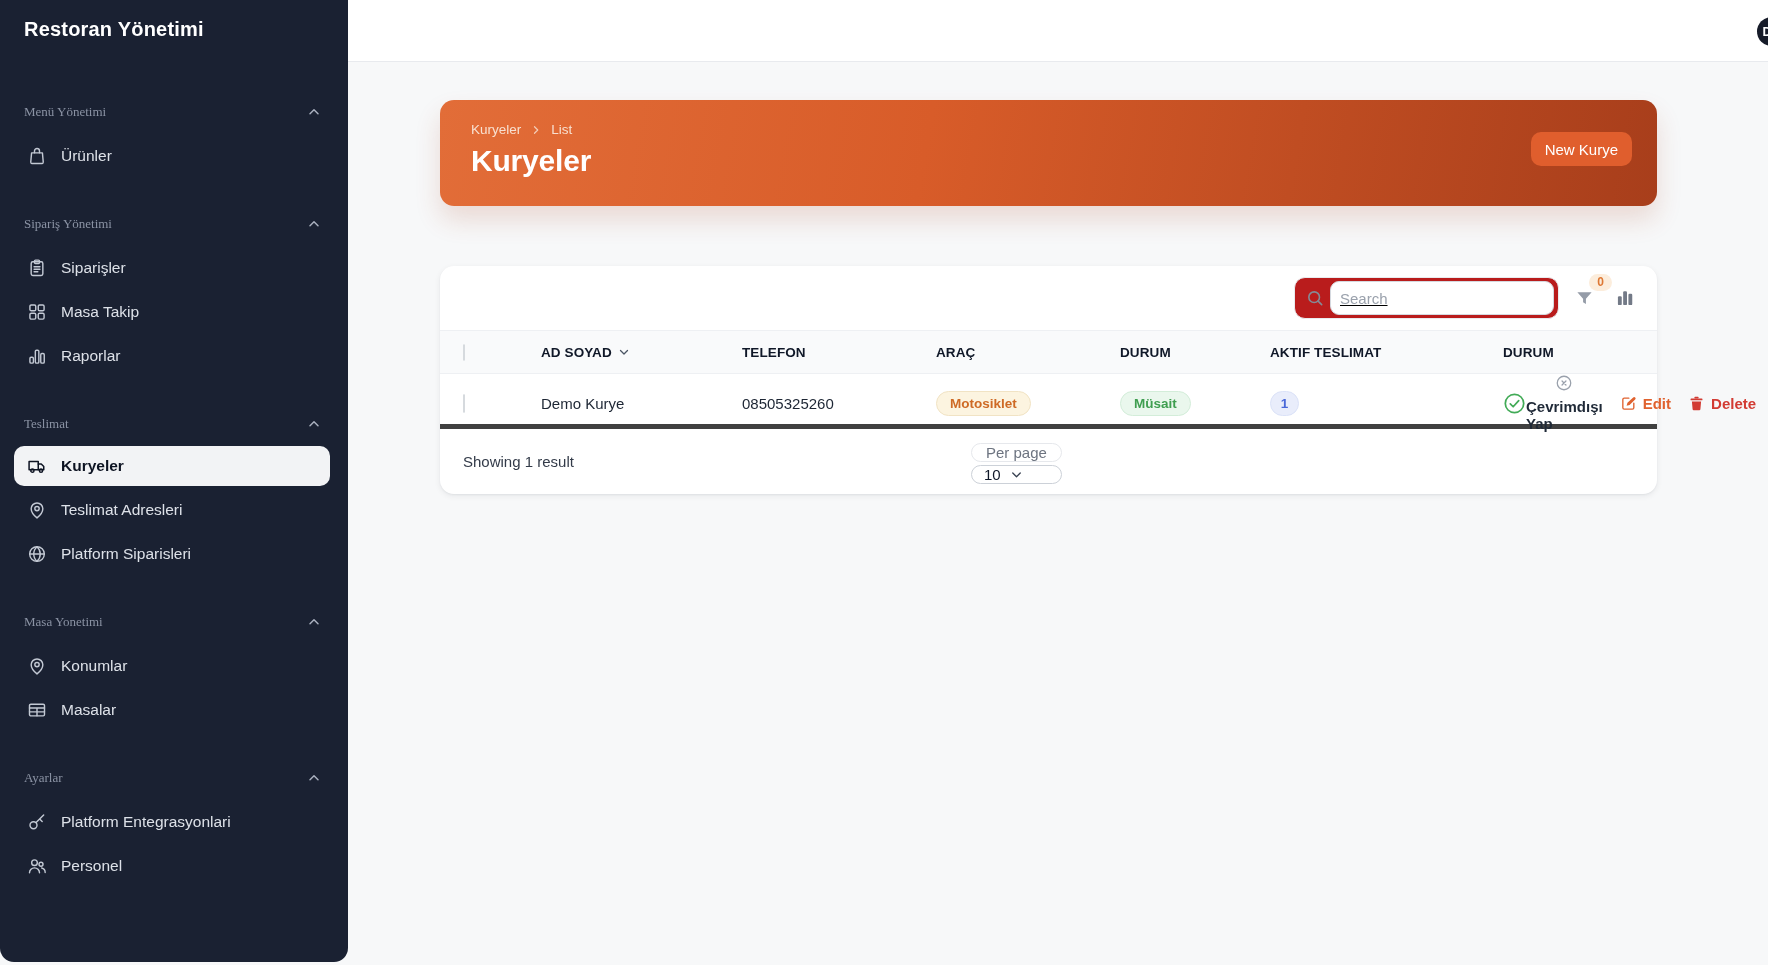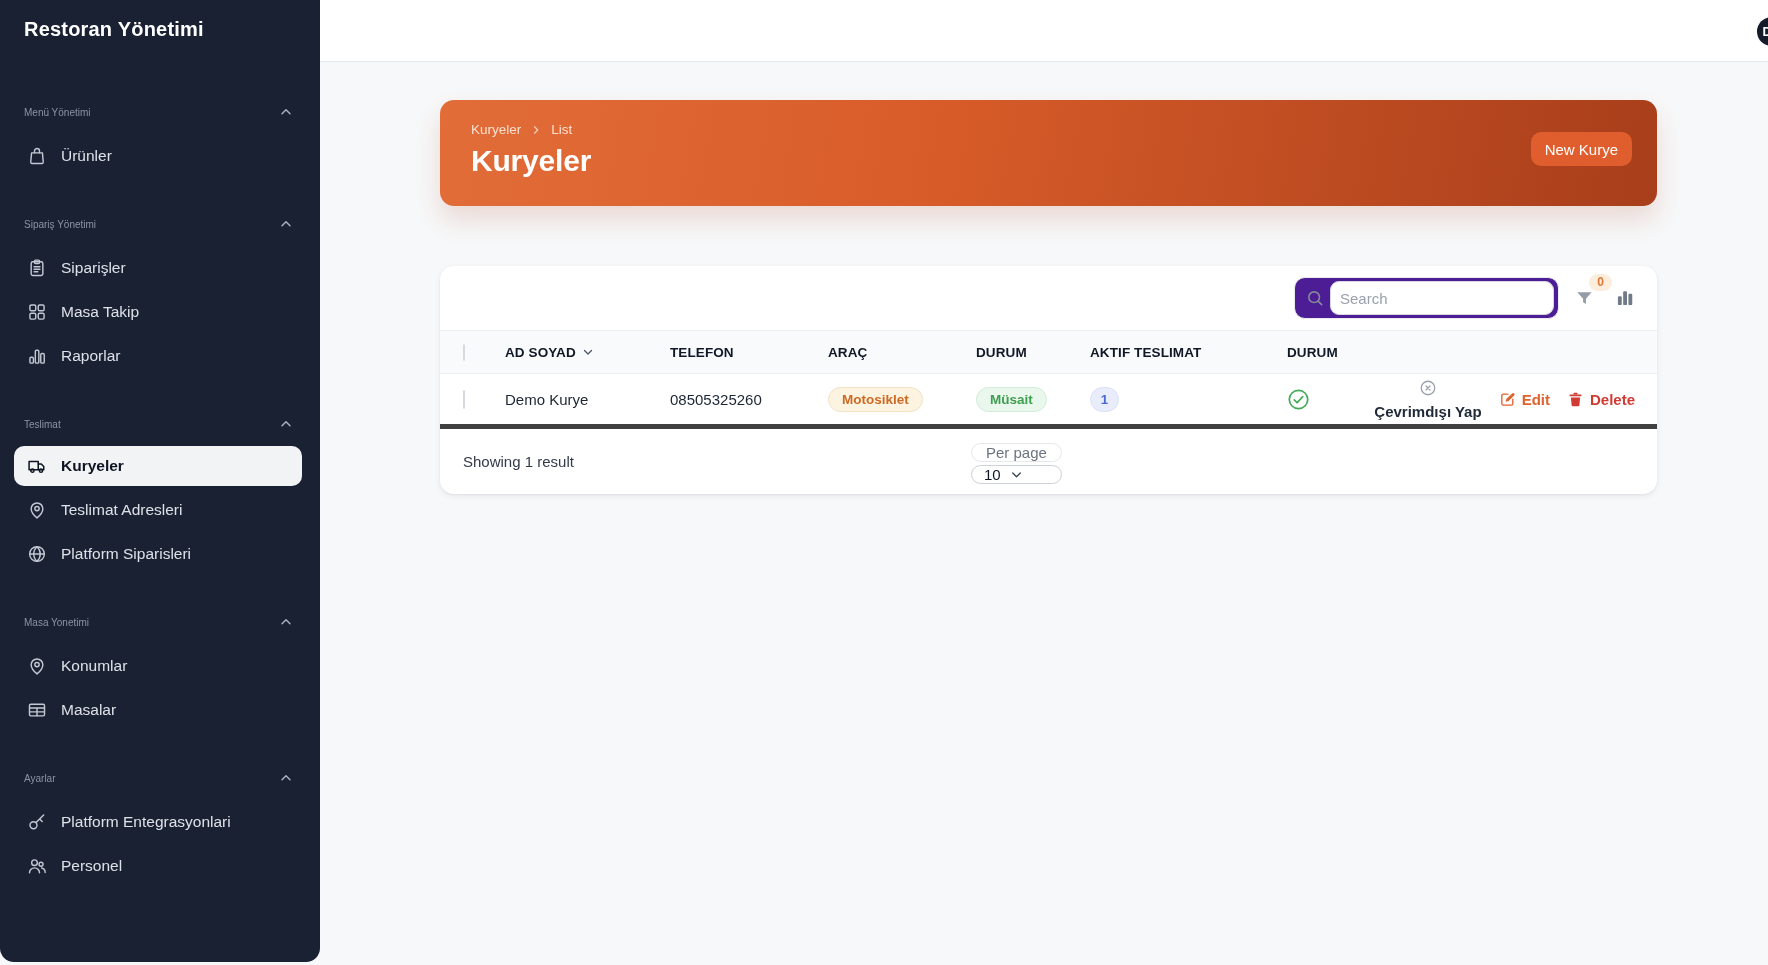--- a/index.html
+++ b/index.html
@@ -1,27 +1,27 @@
 <!DOCTYPE html>
 <html><head>
 <meta charset="utf-8">
 <style>
   * { box-sizing: border-box; margin: 0; padding: 0; }
   html,body { width:1768px; height:965px; overflow:hidden; }
   body { font-family:"Liberation Sans", sans-serif; background:#f7f8f9; }
   #frame { position:relative; width:1768px; height:965px; background:#f7f8f9; }
 
   
-  .sidebar { position:absolute; left:0; top:0; width:320px; height:962px;
+  .sidebar { position:absolute; left:0; top:0; width:348px; height:962px;
              background:#1a2132; border-radius:0 0 14px 14px; z-index:3; }
   .side-title { padding:18px 24px 0; font-size:20px; font-weight:700; color:#ffffff; letter-spacing:.2px; }
   .side-section { margin-top:36px; }
   .side-section.first { margin-top:61px; }
   .section-head { display:flex; align-items:center; justify-content:space-between;
-                  padding:0 26px 0 24px; height:20px; font-size:10px; color:#8b93a4; }
+                  padding:0 26px 0 24px; height:20px; font-size:13px; color:#8b93a4;font-family:Liberation Serif, serif; }
   .section-head .chev { color:#aab1bf; }
   .side-items { margin-top:12px; }
   .side-item { display:flex; align-items:center; gap:14px; height:44px;
                padding:0 24px 0 27px; font-size:15.5px; color:#dde1e8; cursor:pointer; }
   .side-item .icn { width:20px; height:20px; color:#c3c9d4; flex:0 0 auto; }
   .side-item.active { background:#f2f3f5; color:#0d1322; font-weight:700;
                       border-radius:10px; margin:2px 18px 2px 14px; padding:0 10px 0 13px; height:40px; }
   .side-item.active .icn { color:#0d1322; }
   svg { display:block; }
 
@@ -43,35 +43,35 @@
   .new-btn { position:absolute; right:25px; top:32px; height:34px; padding:0 14px;
              background:#e05e2d; border:none; border-radius:10px; color:#fff;
              font-family:inherit; font-size:15px; font-weight:400; display:flex; align-items:center; cursor:pointer; }
 
   
   .panel { position:absolute; left:440px; top:266px; width:1217px; height:228px; background:#fff;
            border-radius:14px; box-shadow:0 1px 2px rgba(16,24,40,.05),0 2px 6px rgba(16,24,40,.07); }
   .panel-toolbar { height:64px; display:flex; align-items:center; justify-content:flex-end;
                    padding-right:22px; }
   .search-wrap { display:flex; align-items:center; gap:5px; height:42px;
-                 border:1px solid #e9ebee; border-radius:11px; padding:0 4px 0 10px; background:#4c1d95; }
+                 border:1px solid #e9ebee; border-radius:11px; padding:0 4px 0 10px; background:#b91c1c;text-decoration:underline; }
   .search-wrap .icn { width:20px; height:20px; color:#848b97; }
   .search-input { width:224px; height:34px; border:1.5px solid #d5d9df; border-radius:9px;
                   padding:0 9px; font-family:inherit; font-size:15px; color:#111827; outline:none; background:#fff; }
   .search-input::placeholder { color:#9aa1ac; }
   .tool-btn { position:relative; background:none; border:none; cursor:pointer; padding:0; }
   .filter-btn { margin-left:16px; }
   .filter-btn .icn { width:19px; height:19px; color:#959ca8; }
   .filter-badge { position:absolute; top:-15px; right:-18px; background:#fceddc; color:#de7834;
                   font-size:12px; font-weight:700; padding:1.5px 8px; border-radius:9px; }
   .chart-btn { margin-left:21px; }
   .chart-btn .icn { width:20px; height:20px; color:#737a87; }
 
   .grid { display:grid; grid-template-columns:42px 165px 158px 148px 114px 197px 1fr;
-          align-items:center; padding:0 22px 0 23px; }
+          align-items:center; padding:0 22px 0 23px;gap:36px; }
   .thead { height:44px; background:#f9fafb; border-top:1px solid #eef0f3; border-bottom:1px solid #eef0f3;
            font-size:13.5px; font-weight:700; color:#101828; }
   .th { display:flex; align-items:center; gap:5px; letter-spacing:.1px; }
   .th .chev { color:#4b5563; }
   .checkbox { width:17px; height:17px; border:1.5px solid #d6dade; border-radius:5px; background:#fff; cursor:pointer; }
 
   .trow { height:55px; border-bottom:5px solid #404040; font-size:15px; color:#1d2634; background:#fff; }
   .cell-name { font-weight:500; }
   .pill { display:inline-flex; align-items:center; justify-content:center; padding:4px 13px;
           border-radius:999px; font-size:13.5px; font-weight:700; }

